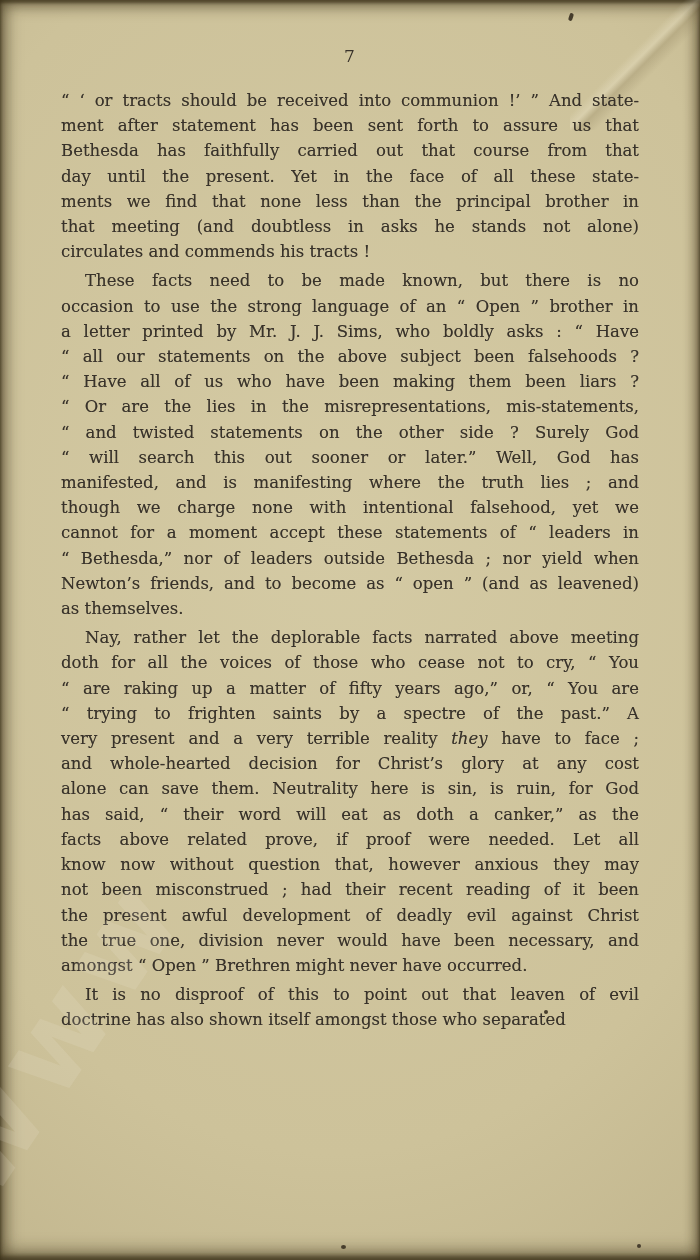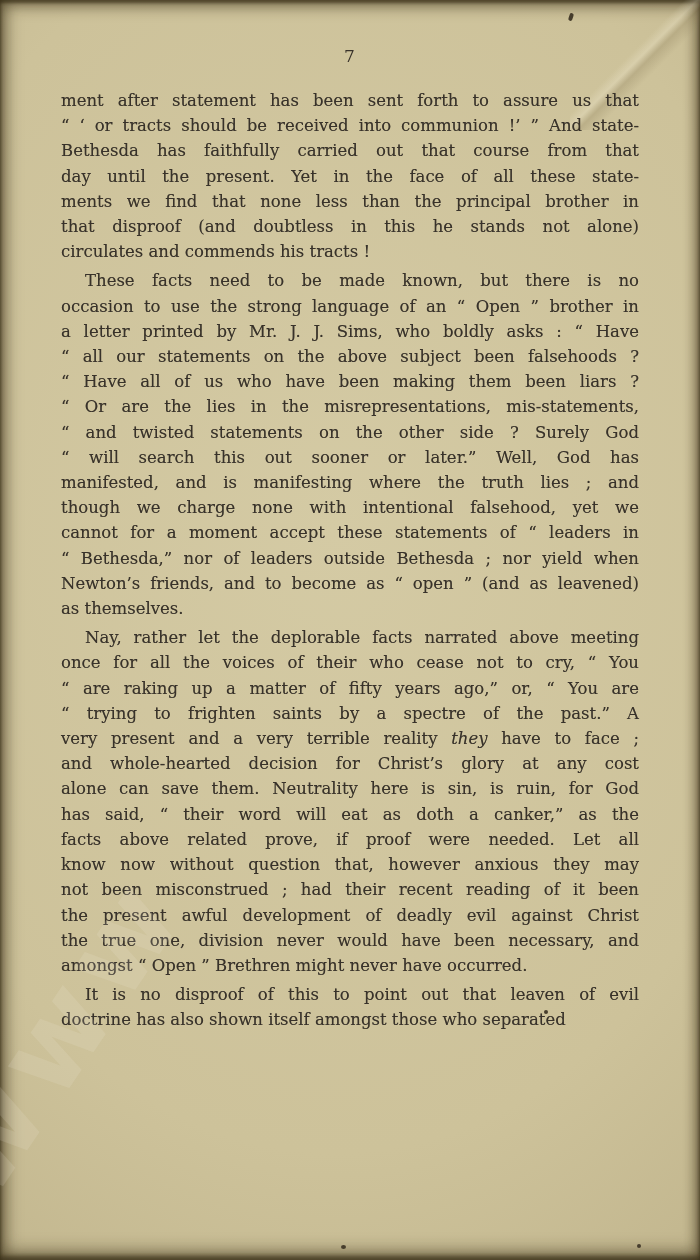--- a/index.html
+++ b/index.html
@@ -90,47 +90,47 @@
   .speck-4 { left: 637px; top: 1244px; width: 4px; height: 4px; }
 </style>
 </head>
 <body>
 
 <div class="page">
   <div class="corner-crease"></div>
   <div class="page-number">7</div>
   <div class="text-block" id="text-block">
       <div class="para">
+        <div class="line">“ ‘ or tracts should be received into communion !’ ” And state-</div>
         <div class="line">ment after statement has been sent forth to assure us that</div>
-        <div class="line">“ ‘ or tracts should be received into communion !’ ” And state-</div>
         <div class="line">Bethesda has faithfully carried out that course from that</div>
         <div class="line">day until the present. Yet in the face of all these state-</div>
         <div class="line">ments we find that none less than the principal brother in</div>
-        <div class="line">that disproof (and doubtless in this he stands not alone)</div>
+        <div class="line">that meeting (and doubtless in asks he stands not alone)</div>
         <div class="line last">circulates and commends his tracts !</div>
       </div>
       <div class="para indent">
         <div class="line">These facts need to be made known, but there is no</div>
         <div class="line">occasion to use the strong language of an “ Open ” brother in</div>
         <div class="line">a letter printed by Mr. J. J. Sims, who boldly asks : “ Have</div>
         <div class="line">“ all our statements on the above subject been falsehoods ?</div>
         <div class="line">“ Have all of us who have been making them been liars ?</div>
         <div class="line">“ Or are the lies in the misrepresentations, mis-statements,</div>
         <div class="line">“ and twisted statements on the other side ? Surely God</div>
         <div class="line">“ will search this out sooner or later.” Well, God has</div>
         <div class="line">manifested, and is manifesting where the truth lies ; and</div>
         <div class="line">though we charge none with intentional falsehood, yet we</div>
         <div class="line">cannot for a moment accept these statements of “ leaders in</div>
         <div class="line">“ Bethesda,” nor of leaders outside Bethesda ; nor yield when</div>
         <div class="line">Newton’s friends, and to become as “ open ” (and as leavened)</div>
         <div class="line last">as themselves.</div>
       </div>
       <div class="para indent">
         <div class="line">Nay, rather let the deplorable facts narrated above meeting</div>
-        <div class="line">once for all the voices of their who cease not to cry, “ You</div>
+        <div class="line">doth for all the voices of those who cease not to cry, “ You</div>
         <div class="line">“ are raking up a matter of fifty years ago,” or, “ You are</div>
         <div class="line">“ trying to frighten saints by a spectre of the past.” A</div>
         <div class="line"><span>very present and a very terrible reality </span><span class="it">they</span><span> have to face ;</span></div>
         <div class="line">and whole-hearted decision for Christ’s glory at any cost</div>
         <div class="line">alone can save them. Neutrality here is sin, is ruin, for God</div>
         <div class="line">has said, “ their word will eat as doth a canker,” as the</div>
         <div class="line">facts above related prove, if proof were needed. Let all</div>
         <div class="line">know now without question that, however anxious they may</div>
         <div class="line">not been misconstrued ; had their recent reading of it been</div>
         <div class="line">the present awful development of deadly evil against Christ</div>

